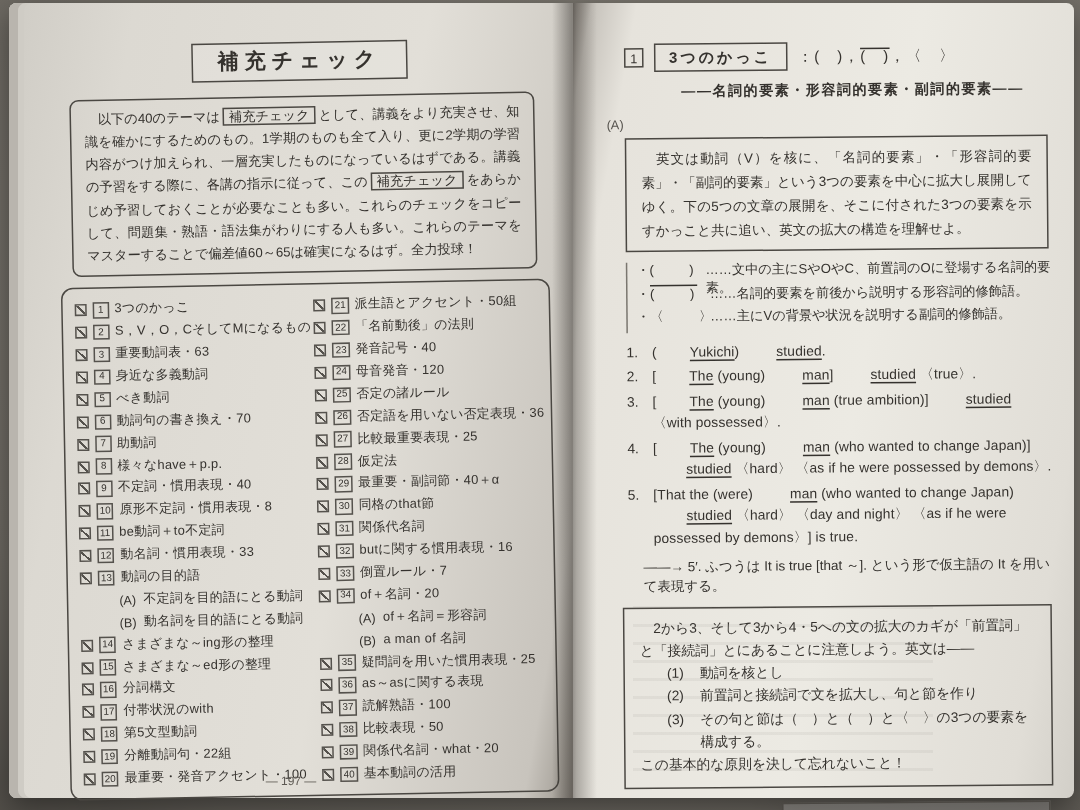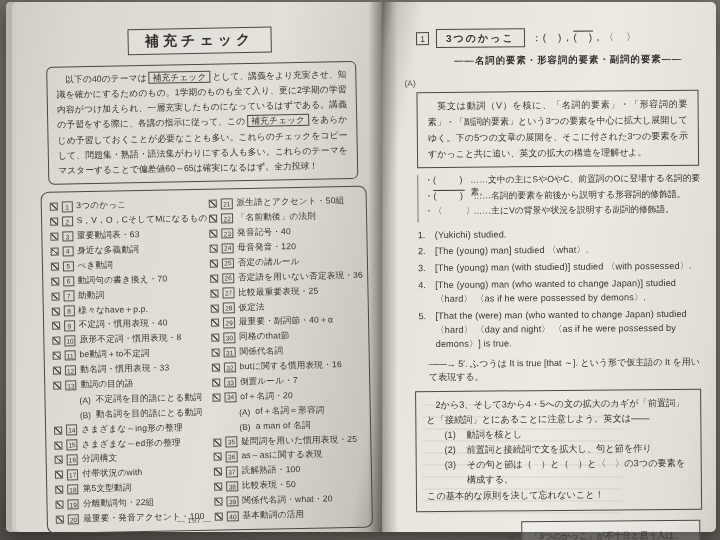--- a/index.html
+++ b/index.html
@@ -68,21 +68,21 @@
   .notation { font-size:10px; letter-spacing:1px; }
   .subtitle { margin:7px 0 0 38px; font-size:9.4px; font-weight:bold; letter-spacing:1px; }
   .part-label { margin:10px 0 0 -12px; font-size:8.5px; color:#55524d; }
   .inst-box { margin:4px 2px 0 0; border:1.2px solid #4a4742; padding:5px 10px;
     font-size:9px; line-height:1.78; text-align:justify; }
   .legend { margin:7px 0 0 0; border-left:1px solid #7a766f; padding-left:6px; }
   .legend-row { display:flex; align-items:baseline; font-size:8.8px; height:15.5px; }
   .legend-bullet { width:9px; }
   .legend-bracket { width:40px; letter-spacing:2px; }
   .ov { text-decoration:overline; }
-  .u { text-underline-offset:1.5px; }
+  .u { text-decoration:underline; text-underline-offset:1.5px;margin-left:22px; }
   .examples { margin-top:6px; }
   .ex-row { display:flex; font-size:9.2px; line-height:1.55; margin-top:2.5px; }
   .ex-num { flex:0 0 17px; }
   .ex-text { flex:1; letter-spacing:.1px; }
   .note-line { margin:6px 0 0 10px; font-size:9px; }
   .sum-box { margin:7px 2px 0 -4px; border:1.2px solid #4a4742; padding:6px 10px 7px;
     font-size:9.2px; line-height:1.65; }
   .sum-point { display:flex; gap:8px; margin-left:18px; }
   .sum-point .pn { flex:0 0 14px; }
   .reminder-wrap { display:flex; align-items:flex-start; gap:6px; margin:10px 4px 0 auto; width:196px; }
@@ -371,25 +371,25 @@
           </div>
 
         <div class="examples">
 
         <div class="ex-row">
               <span class="ex-num">1.</span>
               <span class="ex-text"><span>(</span><span class="u">Yukichi</span><span>) </span><span class="u">studied</span><span>.</span></span>
             </div>
             <div class="ex-row">
               <span class="ex-num">2.</span>
-              <span class="ex-text"><span>[</span><span class="u">The</span><span> (young) </span><span class="u">man</span><span>] </span><span class="u">studied</span><span> 〈what〉.</span></span>
+              <span class="ex-text"><span>[</span><span class="u">The</span><span> (young) </span><span class="u">man</span><span>] </span><span class="u">studied</span><span> 〈true〉.</span></span>
             </div>
             <div class="ex-row">
               <span class="ex-num">3.</span>
-              <span class="ex-text"><span>[</span><span class="u">The</span><span> (young) </span><span class="u">man</span><span> (with studied)] </span><span class="u">studied</span><span> 〈with possessed〉.</span></span>
+              <span class="ex-text"><span>[</span><span class="u">The</span><span> (young) </span><span class="u">man</span><span> (true ambition)] </span><span class="u">studied</span><span> 〈with possessed〉.</span></span>
             </div>
             <div class="ex-row">
               <span class="ex-num">4.</span>
               <span class="ex-text"><span>[</span><span class="u">The</span><span> (young) </span><span class="u">man</span><span> (who wanted to change Japan)] </span><span class="u">studied</span><span> 〈hard〉 〈as if he were possessed by demons〉.</span></span>
             </div>
             <div class="ex-row">
               <span class="ex-num">5.</span>
               <span class="ex-text"><span>[That the (were) </span><span class="u">man</span><span> (who wanted to change Japan) </span><span class="u">studied</span><span> 〈hard〉 〈day and night〉 〈as if he were possessed by demons〉] is true.</span></span>
             </div>
           </div>

